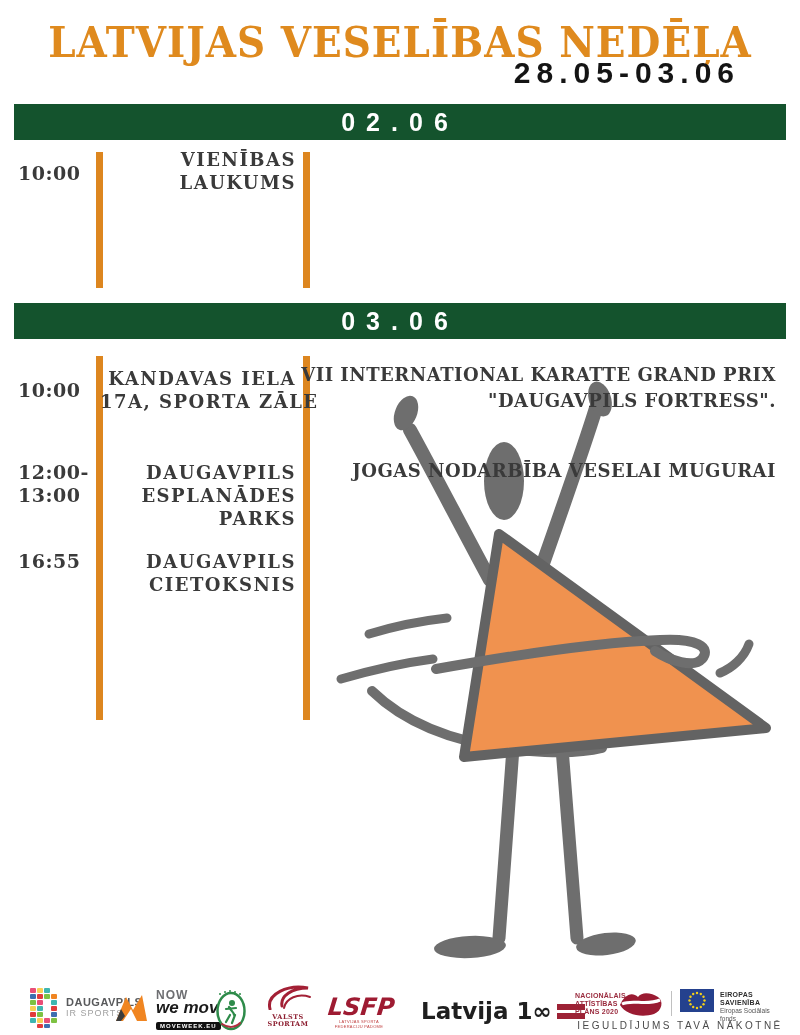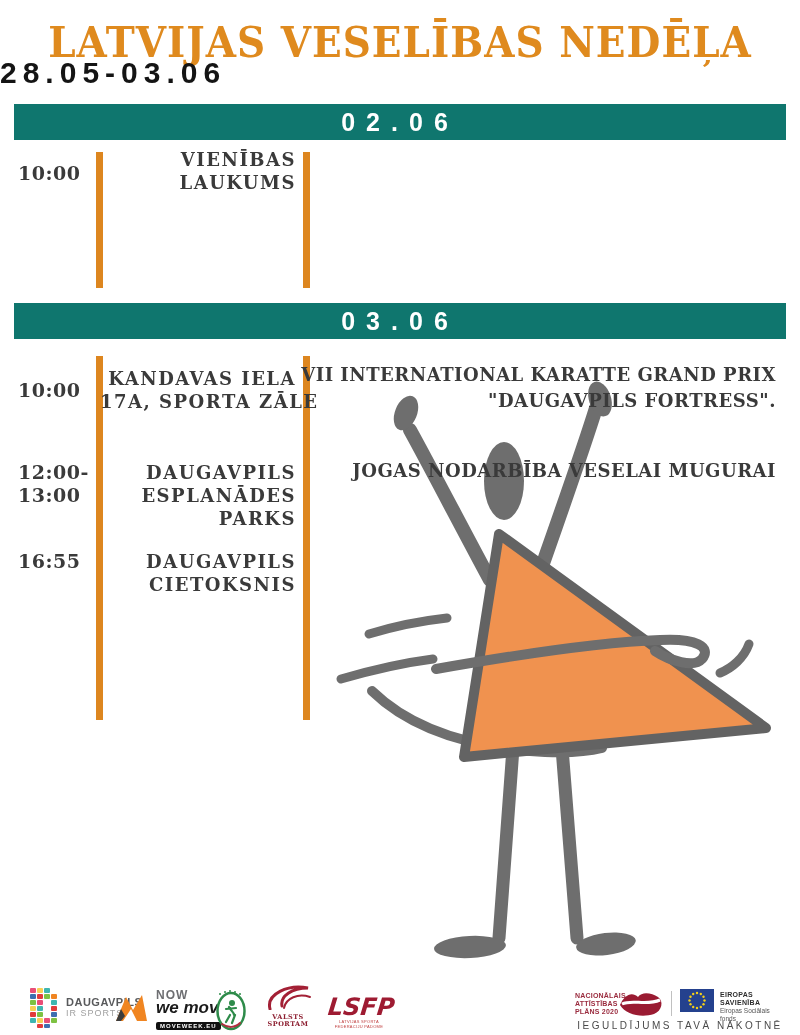--- a/index.html
+++ b/index.html
@@ -4,24 +4,24 @@
 <style>
   html,body{margin:0;padding:0;background:#ffffff;}
   #poster{position:relative;width:800px;height:1035px;background:#ffffff;overflow:hidden;
           font-family:"DejaVu Serif",serif;}
   .abs{position:absolute;}
   .slab{font-family:"DejaVu Serif",serif;font-weight:bold;color:#3a3a3a;}
   .pre{white-space:pre;}
   .z2{z-index:2;}
   .title{left:0;width:800px;top:16px;text-align:center;font-size:39px;letter-spacing:1px;
          color:#DF8A1E;transform:scaleY(1.12);transform-origin:top center;}
-  .subtitle{left:0;width:740px;top:56px;text-align:left;
+  .subtitle{left:0;width:740px;top:56px;text-align:right;
             font-family:"Liberation Sans",sans-serif;font-weight:bold;font-size:30px;
             letter-spacing:6px;color:#141414;}
-  .banner{left:14px;width:772px;height:36px;background:#0f766e;color:#ffffff;
+  .banner{left:14px;width:772px;height:36px;background:#14532d;color:#ffffff;
           font-family:"Liberation Sans",sans-serif;font-weight:bold;font-size:25px;
           letter-spacing:11px;text-align:center;line-height:37px;}
   .vbar{width:7px;background:#DD861F;}
   .time{font-size:19px;letter-spacing:0.5px;text-align:center;line-height:23px;}
   .loc{font-size:18px;letter-spacing:1.5px;text-align:right;line-height:23px;}
   .desc{font-size:18px;letter-spacing:0.5px;text-align:right;line-height:26px;color:#3a3a3a;}
   
   .flogo{font-family:"Liberation Sans",sans-serif;}
   .dvp-name{font-size:11px;font-weight:bold;color:#58595b;letter-spacing:0.5px;line-height:12px;}
   .dvp-sub{font-size:9px;color:#a0a0a0;letter-spacing:1px;line-height:11px;}
@@ -170,20 +170,28 @@
     </svg>
     <div class="valsts-text pre">VALSTS
 SPORTAM</div>
   </div>
 
   <div class="abs" style="left:328px;top:996px;width:62px;text-align:center;">
     <span class="lsfp-main">LSFP</span>
     <div class="lsfp-sub flogo">LATVIJAS SPORTA FEDERĀCIJU PADOME</div>
   </div>
 
+  <div class="abs" style="left:421px;top:1000px;">
+    <span class="lv100" style="float:left;">Latvija 1∞</span>
+    <span class="lvflag" style="float:left;">
+      <div style="height:6px;background:#9D2235;"></div>
+      <div style="height:3px;background:#ffffff;"></div>
+      <div style="height:6px;background:#9D2235;"></div>
+    </span>
+  </div>
 
   <div class="abs flogo nap-text pre" style="left:575px;top:992px;">NACIONĀLAIS
 ATTĪSTĪBAS
 PLĀNS 2020</div>
   <svg class="abs" style="left:618px;top:989px;" width="46" height="29" viewBox="0 0 46 29">
     <path d="M2,16 C6,6 14,2 20,8 C24,2 34,4 40,8 C46,12 44,22 36,25 C24,29 8,26 2,16 Z" fill="#9A1B32"></path>
     <path d="M4,15 C14,10 28,17 42,11" fill="none" stroke="#ffffff" stroke-width="3"></path>
   </svg>
   <div class="abs" style="left:671px;top:991px;width:1px;height:25px;background:#c0c0c0;"></div>
 

